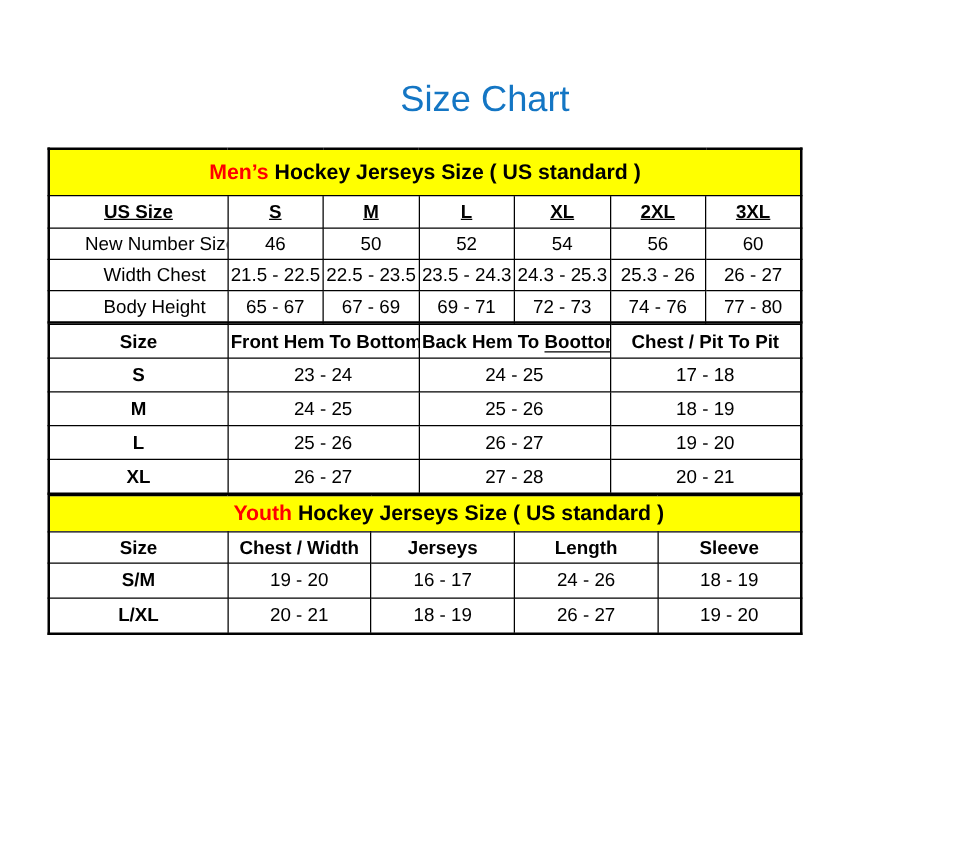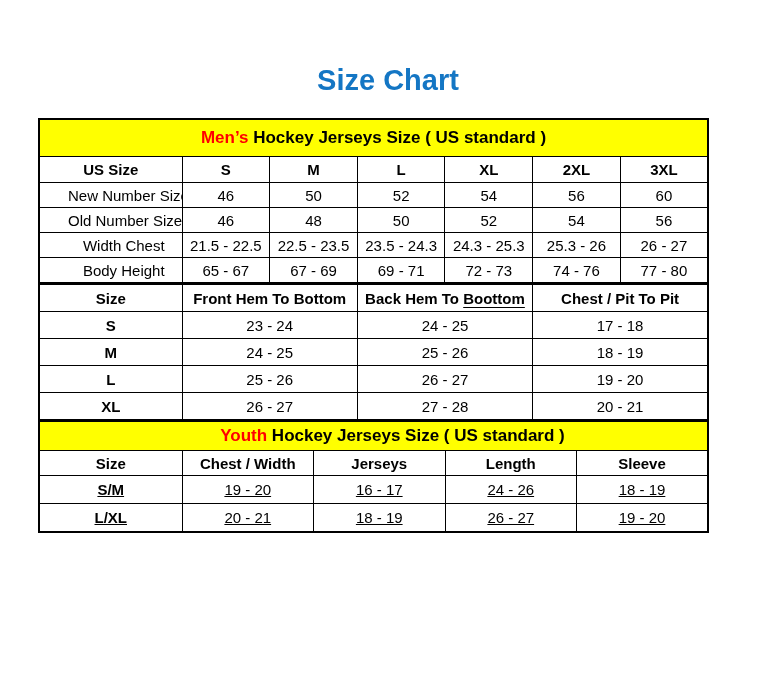--- a/index.html
+++ b/index.html
@@ -13,32 +13,32 @@
     font-family: "Liberation Sans", sans-serif;
     color: #000000;
     overflow: hidden;
   }
   .page-title {
     width: 776px;
     margin: 0;
     padding-top: 64px;
     text-align: center;
     font-size: 29px;
-    font-weight: bold;
+    font-weight: normal;
     color: #1476c4;
     letter-spacing: 0px;
   }
   .tables-wrap {
     margin: 21px 0 0 38px;
     width: 707px;
   }
   table.size-table {
     border-collapse: collapse;
     table-layout: fixed;
-    width: 671px;
+    width: 604px;
     border: 2.5px solid #000000;
   }
   table.size-table + table.size-table {
     border-top: 0;
   }
   .size-table td, .size-table th {
     border: 1.5px solid #000000;
     text-align: center;
     vertical-align: middle;
     padding: 0 2px;
@@ -48,28 +48,28 @@
     overflow: hidden;
   }
   .size-table .band-cell {
     background: #ffff00;
     font-size: 17px;
     font-weight: bold;
   }
   .size-table .band-cell .hl { color: #ff0000; }
   .size-table .head-row th { font-weight: bold; }
   .t-men   .band-row  td { height: 36px; }
-  .t-men   .head-row  th { height: 25px; }
+  .t-men   .head-row  th { height: 25px; text-decoration: underline; }
   .t-men   .data-row  td { height: 24px; }
   .t-women .band-row  td { height: 33px; }
   .t-women .head-row  th { height: 26px; }
   .t-women .data-row  td { height: 26px; }
   .t-youth .band-row  td { height: 28px; padding-left: 40px; }
   .t-youth .head-row  th { height: 24px; }
-  .t-youth .data-row  td { height: 27px; text-decoration: underline; }
+  .t-youth .data-row  td { height: 27px; }
   .t-women .data-row td:first-child,
   .t-youth .data-row td:first-child { font-weight: bold; }
   .t-men .data-row td:first-child { font-weight: normal; padding-left: 28px; }
   col.c-label { width: 143px; }
   .misspell {
     text-decoration-line: underline;
     text-decoration-style: wavy;
     text-decoration-color: #cc2222;
     text-decoration-thickness: 1px;
     text-underline-offset: 3px;
@@ -109,29 +109,20 @@
       <tr class="data-row">
         <td>New Number Size</td>
         <td>46</td>
         <td>50</td>
         <td>52</td>
         <td>54</td>
         <td>56</td>
         <td>60</td>
       </tr>
       <tr class="data-row">
-        <td>Old Number Size</td>
-        <td>46</td>
-        <td>48</td>
-        <td>50</td>
-        <td>52</td>
-        <td>54</td>
-        <td>56</td>
-      </tr>
-      <tr class="data-row">
         <td>Width Chest</td>
         <td>21.5 - 22.5</td>
         <td>22.5 - 23.5</td>
         <td>23.5 - 24.3</td>
         <td>24.3 - 25.3</td>
         <td>25.3 - 26</td>
         <td>26 - 27</td>
       </tr>
       <tr class="data-row">
         <td>Body Height</td>

